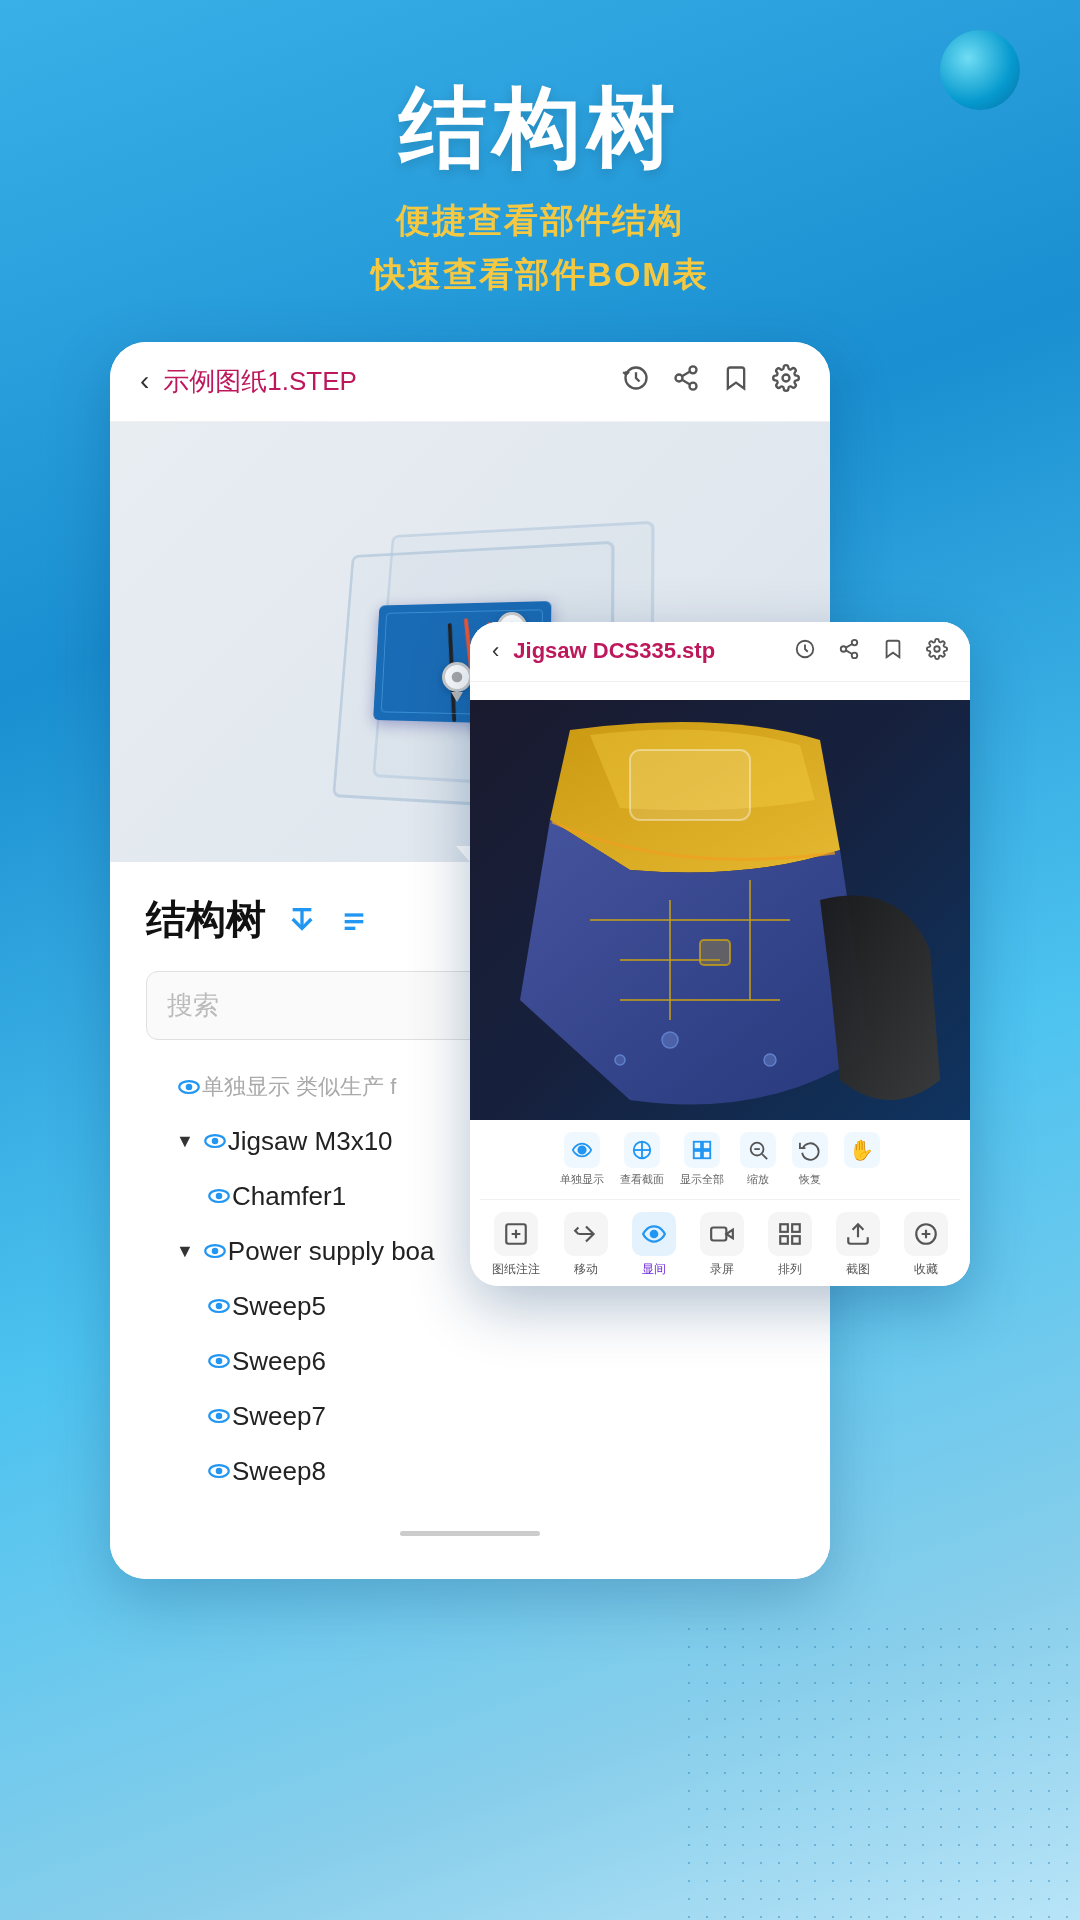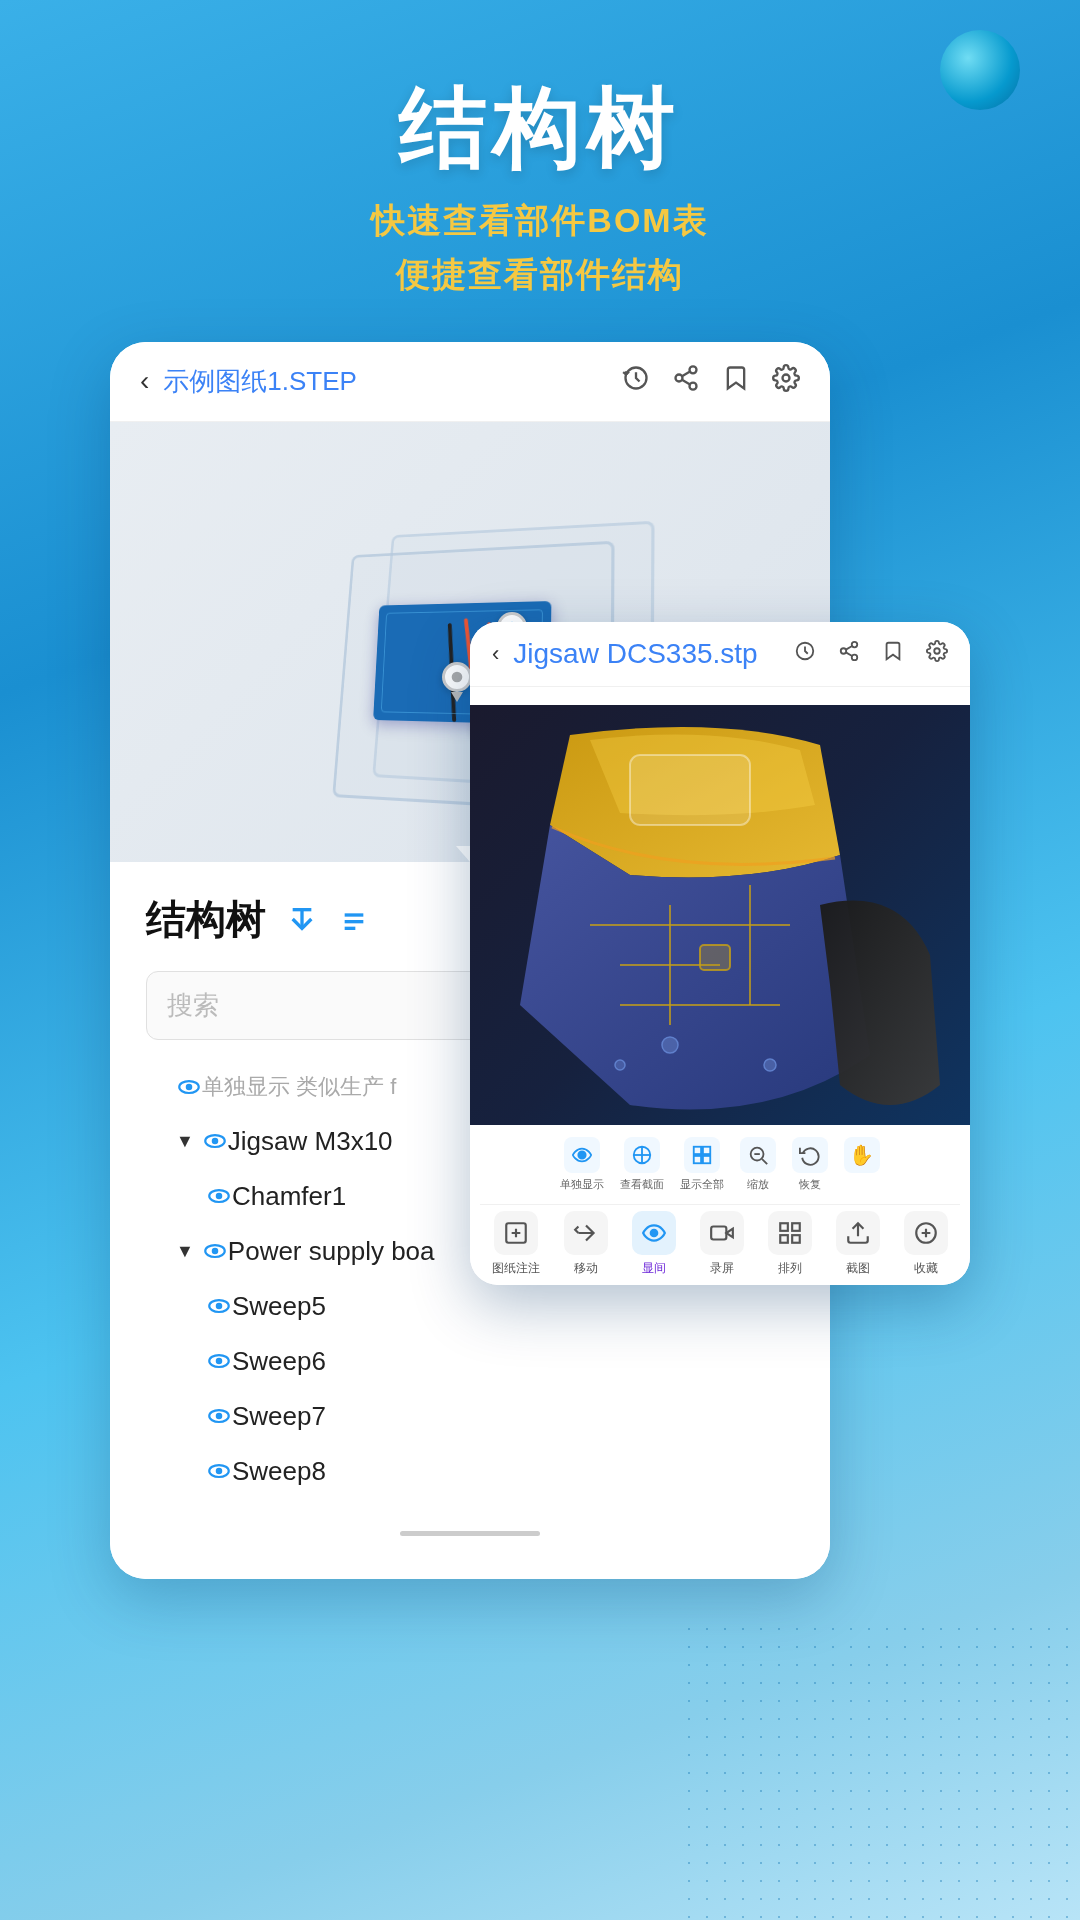--- a/index.html
+++ b/index.html
@@ -99,21 +99,21 @@
     .header-back {
       font-size: 28px;
       color: #333;
       margin-right: 14px;
       cursor: pointer;
     }
 
     .header-title {
       flex: 1;
       font-size: 26px;
-      color: #3b82f6;
+      color: #be185d;
       font-weight: 500;
     }
 
     .header-icons {
       display: flex;
       gap: 22px;
       align-items: center;
     }
 
     .header-icon {
@@ -345,21 +345,22 @@
       overflow: hidden;
       box-shadow: 0 20px 60px rgba(0,50,100,0.3);
       z-index: 4;
     }
 
     .card-secondary .card-header {
       padding: 16px 22px;
     }
 
     .card-secondary .header-title {
-      font-size: 28px;
+      font-size: 22px;
+      font-weight: bold;
     }
 
     
     .secondary-viewport {
       width: 100%;
       height: 420px;
       background: linear-gradient(135deg, #1a1a2e 0%, #16213e 50%, #0f3460 100%);
       position: relative;
       overflow: hidden;
     }
@@ -398,21 +399,21 @@
 
     .toolbar-label-sm {
       font-size: 11px;
       color: #666;
     }
 
     .toolbar-bottom {
       display: flex;
       justify-content: space-around;
       border-top: 1px solid #f0f0f0;
-      padding-top: 6px;
+      padding-top: 12px;
     }
 
     .toolbar-btn {
       display: flex;
       flex-direction: column;
       align-items: center;
       gap: 5px;
       cursor: pointer;
     }
 
@@ -448,22 +449,22 @@
   </style>
 </head>
 <body>
 
 <div class="deco-sphere"></div>
 <div class="deco-dots"></div>
 
 <div class="hero">
   <div class="hero-title">结构树</div>
   <div class="hero-subtitle">
+    <div>便捷查看部件结构</div>
     <div>快速查看部件BOM表</div>
-    <div>便捷查看部件结构</div>
   </div>
 </div>
 
 <div class="cards-container">
 
   <div class="card-primary">
 
     <div class="card-header">
       <span class="header-back">‹</span>
       <span class="header-title">示例图纸1.STEP</span>

